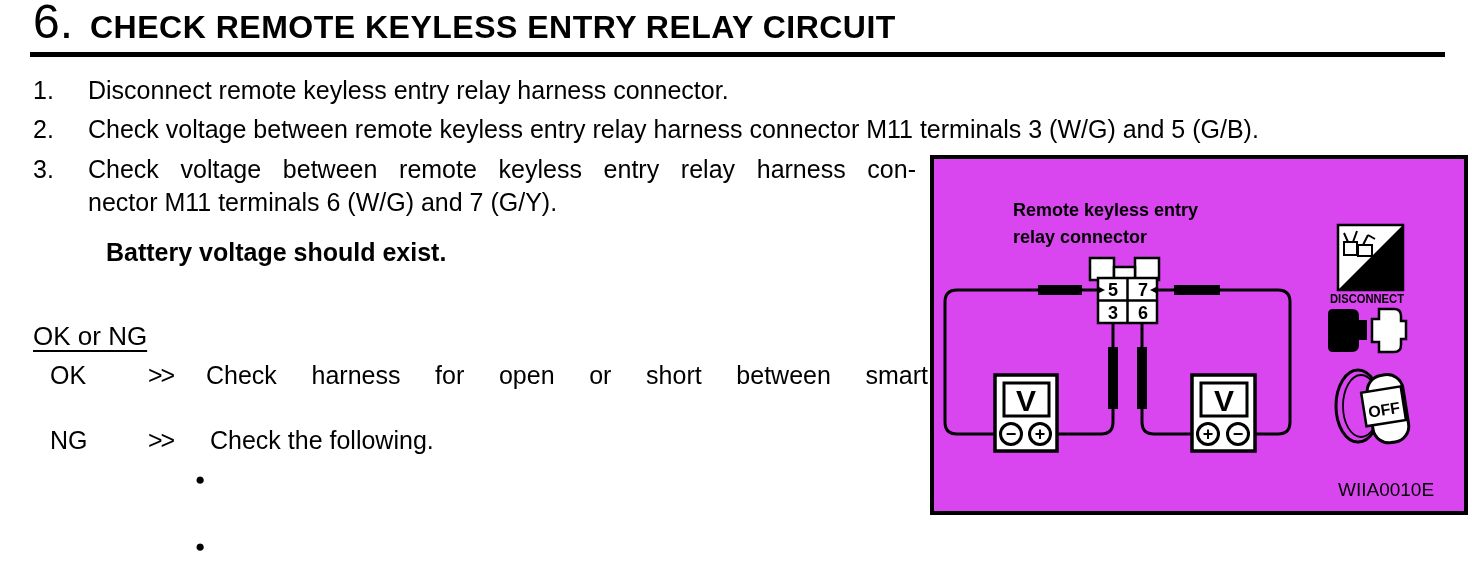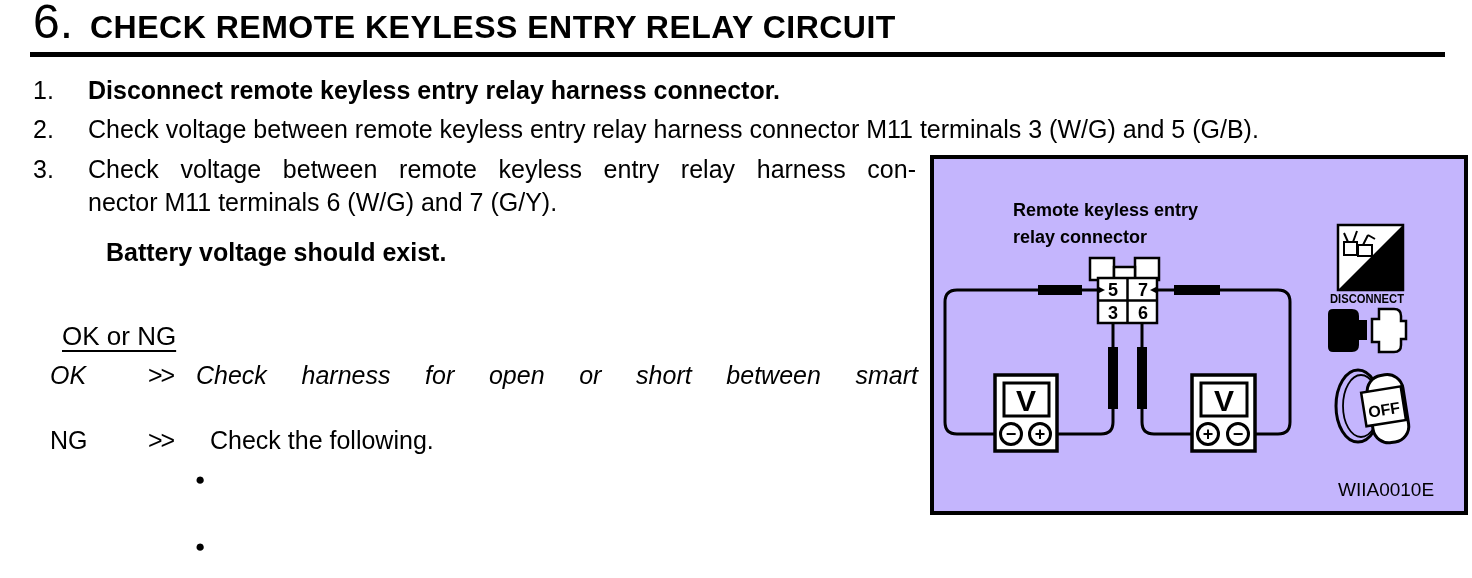--- a/index.html
+++ b/index.html
@@ -10,52 +10,52 @@
   .abs { position:absolute; }
   .body-text { font-size:25px; line-height:33px; color:#000; }
   .jlast { text-align:justify; text-align-last:justify; }
   .nowrap { white-space:nowrap; }
   .section-number { font-size:48px; line-height:48px; font-weight:400; }
   .section-title { font-size:32px; font-weight:bold; letter-spacing:0.5px; line-height:30px; }
   .rule { background:#000; }
   .bold { font-weight:bold; }
   .underlined { text-decoration:underline; text-underline-offset:5px; text-decoration-thickness:2px; }
   .arrow { letter-spacing:-2px; }
-  .figure-box { border:4px solid #000; background:#c4b5fd; }
+  .figure-box { border:4px solid #000; background:#d946ef; }
   svg text { font-family:"Liberation Sans", sans-serif; fill:#000; }
   .bullet-marker { font-size:17px; line-height:33px; }
 </style>
 </head>
 <body>
 
 <div class="page">
 
   <div class="abs section-number" style="left:33px; top:-2px;">6.</div>
   <div class="abs section-title" style="left:90px; top:12px;">CHECK REMOTE KEYLESS ENTRY RELAY CIRCUIT</div>
   <div class="abs rule" style="left:30px; top:52px; width:1415px; height:5px;"></div>
 
   <div class="abs body-text" style="left:33px; top:74px;">1.</div>
-  <div class="abs body-text nowrap" style="left:88px; top:74px;font-weight:bold;">Disconnect remote keyless entry relay harness connector.</div>
+  <div class="abs body-text nowrap" style="left:88px; top:74px;">Disconnect remote keyless entry relay harness connector.</div>
 
   <div class="abs body-text" style="left:33px; top:113px;">2.</div>
   <div class="abs body-text nowrap" style="left:88px; top:113px;">Check voltage between remote keyless entry relay harness connector M11 terminals 3 (W/G) and 5 (G/B).</div>
 
   <div class="abs body-text" style="left:33px; top:153px;">3.</div>
   <div class="abs body-text" style="left:88px; top:153px; width:828px;">
     <div class="jlast">Check voltage between remote keyless entry relay harness con-</div>
     <div>nector M11 terminals 6 (W/G) and 7 (G/Y).</div>
   </div>
 
   <div class="abs body-text bold" style="left:106px; top:236px;text-align:center;">Battery voltage should exist.</div>
 
-  <div class="abs underlined" style="left:33px; top:320px; font-size:26px; line-height:33px;margin-left:29px;">OK or NG</div>
+  <div class="abs underlined" style="left:33px; top:320px; font-size:26px; line-height:33px;">OK or NG</div>
 
-  <div class="abs body-text" style="left:50px; top:359px;font-style:italic;">OK</div>
+  <div class="abs body-text" style="left:50px; top:359px;">OK</div>
   <div class="abs body-text arrow" style="left:148px; top:359px;">&gt;&gt;</div>
-  <div class="abs body-text" style="left:196px; top:359px; width:722px;font-style:italic;">
+  <div class="abs body-text" style="left:206px; top:359px; width:722px;">
     <div class="jlast">Check harness for open or short between smart</div>
   </div>
 
   <div class="abs body-text" style="left:50px; top:424px;">NG</div>
   <div class="abs body-text arrow" style="left:148px; top:424px;">&gt;&gt;</div>
   <div class="abs body-text" style="left:190px; top:424px;margin-left:20px;">Check the following.</div>
 
   <div class="abs bullet-marker" style="left:195px; top:463px;">●</div>
 
   <div class="abs bullet-marker" style="left:195px; top:530px;">●</div>

